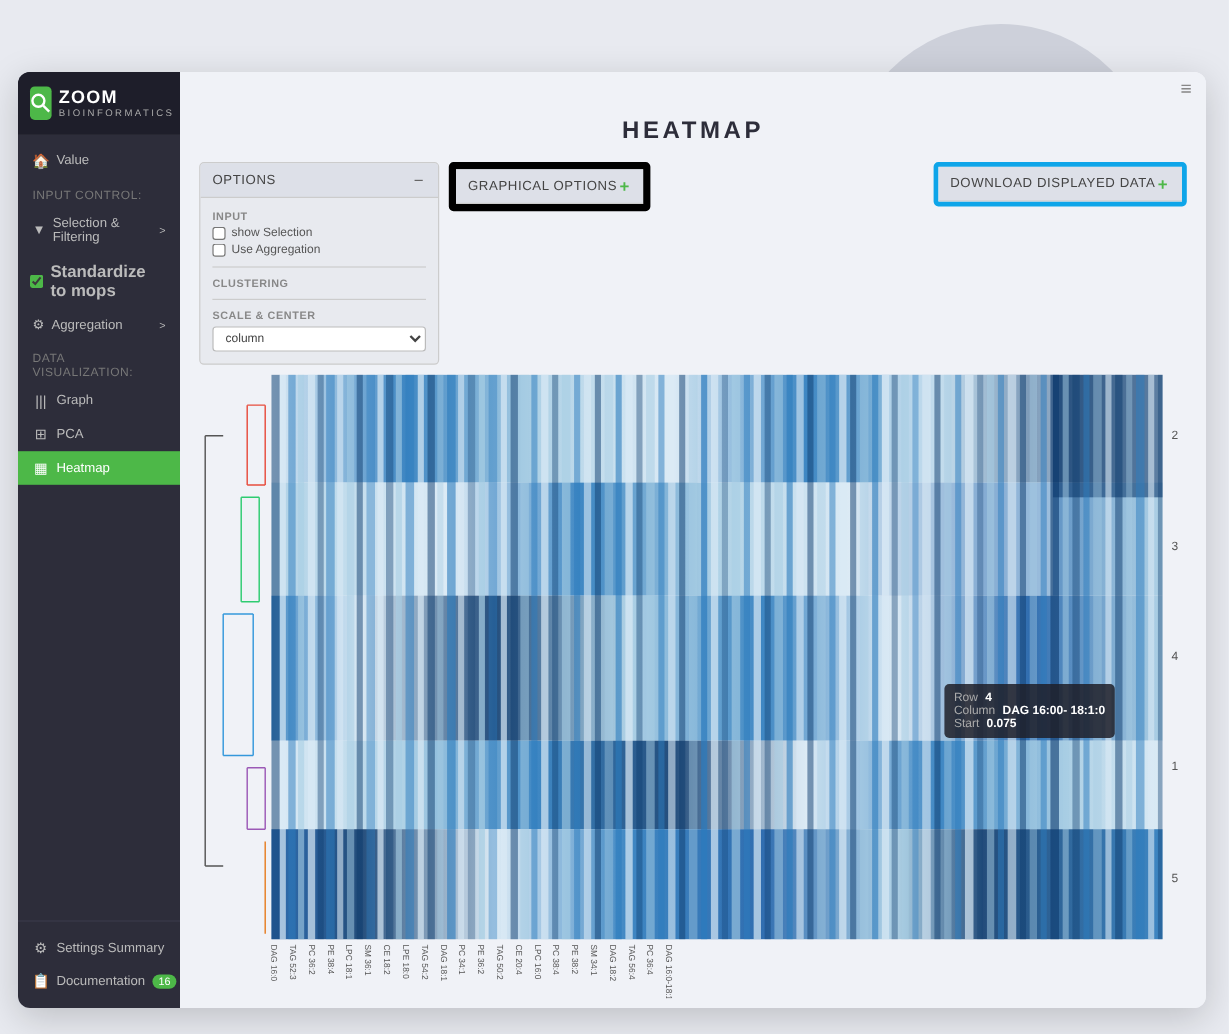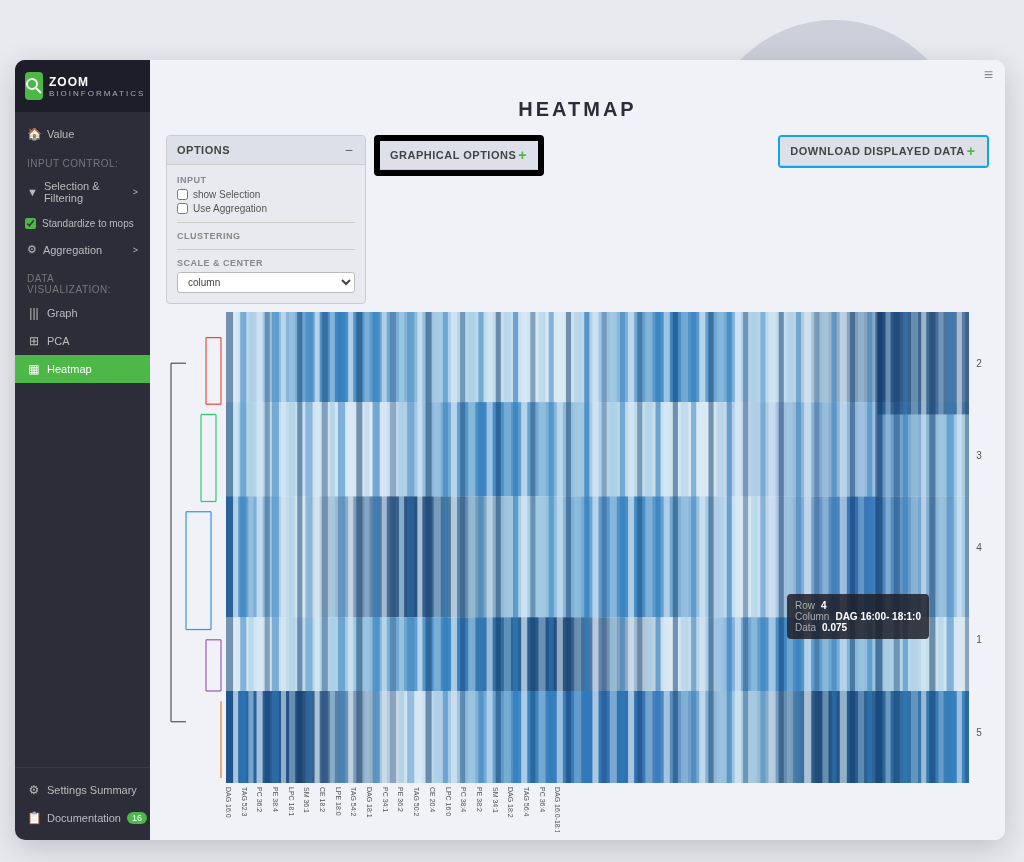--- a/index.html
+++ b/index.html
@@ -75,21 +75,21 @@
       border-radius: 4px;
       display: flex;
       align-items: center;
       justify-content: center;
       font-size: 10px;
       color: white;
       font-weight: bold;
     }
     .sidebar-logo-text {
       color: white;
-      font-size: 12px;
+      font-size: 15px;
       font-weight: bold;
       letter-spacing: 1px;
     }
     .sidebar-logo-sub {
       font-size: 8px;
       color: #aaa;
       letter-spacing: 2px;
     }
 
     .sidebar-nav {
@@ -198,21 +198,21 @@
     .panel-header {
       display: flex;
       align-items: center;
       padding: 6px 10px;
       background: #dde0e8;
       border-bottom: 1px solid #ccc;
       justify-content: space-between;
     }
     .panel-header-title {
       font-size: 11px;
-      font-weight: bold;
+      font-weight: normal;
       color: #444;
       letter-spacing: 0.5px;
     }
     .panel-header-btn {
       background: none;
       border: none;
       cursor: pointer;
       color: #666;
       font-size: 14px;
       padding: 0 2px;
@@ -276,21 +276,21 @@
       color: #4db848;
       font-size: 14px;
       font-weight: bold;
       padding: 0 2px;
     }
 
     
     .download-panel {
       margin-left: auto;
       background: #fca5a5;
-      border: 2px solid #0ea5e9;
+      border: 4px solid #0ea5e9;
       border-radius: 4px;
       overflow: hidden;
     }
     .download-panel .panel-header {
       background: #dde0e8;
       cursor: pointer;
     }
 
     
     .heatmap-container {
@@ -341,21 +341,21 @@
     
     .heatmap-tooltip {
       position: absolute;
       background: rgba(30,30,40,0.85);
       color: white;
       padding: 6px 8px;
       border-radius: 4px;
       font-size: 10px;
       pointer-events: none;
       right: 40px;
-      bottom: 144px;
+      bottom: 168px;
       z-index: 10;
     }
     .tooltip-row {
       display: flex;
       gap: 6px;
     }
     .tooltip-key { color: #aaa; }
     .tooltip-val { color: white; font-weight: bold; }
 
     
@@ -405,21 +405,21 @@
       <div class="nav-section-label">Input Control:</div>
 
       <div class="nav-item-with-arrow">
         <span class="nav-icon">▼</span>
         <span>Selection &amp; Filtering</span>
         <span class="arrow">&gt;</span>
       </div>
 
       <div class="nav-item" style="padding-left:10px;">
         <input type="checkbox" checked="" style="accent-color: rgb(77, 184, 72); width: 11px; height: 11px;">
-        <span style="font-size:10px;">Standardize to mops</span>
+        <span style="font-size:14px;font-weight:bold;">Standardize to mops</span>
       </div>
 
       <div class="nav-item-with-arrow">
         <span class="nav-icon">⚙</span>
         <span>Aggregation</span>
         <span class="arrow">&gt;</span>
       </div>
 
       <div class="nav-section-label">Data visualization:</div>
 
@@ -708,21 +708,21 @@
           <div class="heatmap-tooltip">
             <div class="tooltip-row">
               <span class="tooltip-key">Row</span>
               <span class="tooltip-val">4</span>
             </div>
             <div class="tooltip-row">
               <span class="tooltip-key">Column</span>
               <span class="tooltip-val">DAG 16:00- 18:1:0</span>
             </div>
             <div class="tooltip-row">
-              <span class="tooltip-key">Data</span>
+              <span class="tooltip-key">Start</span>
               <span class="tooltip-val">0.075</span>
             </div>
           </div>
 
         </div>
 
         <div class="y-axis-labels">
           <div class="y-label">2</div>
           <div class="y-label">3</div>
           <div class="y-label">4</div>

